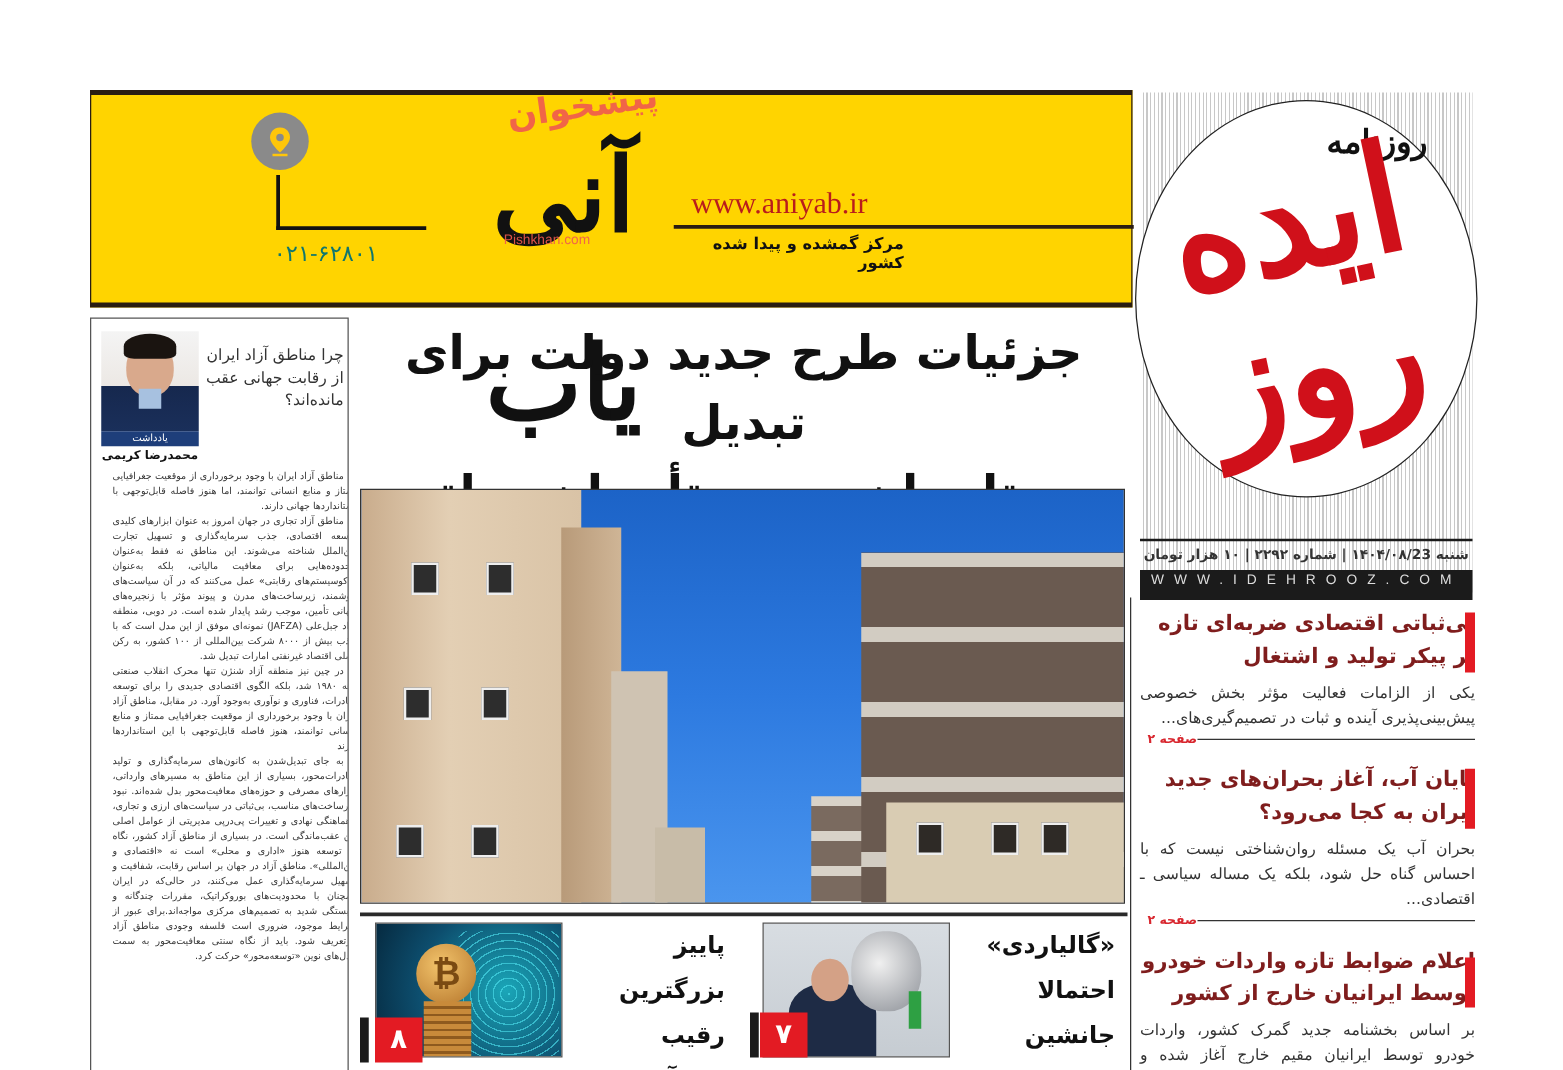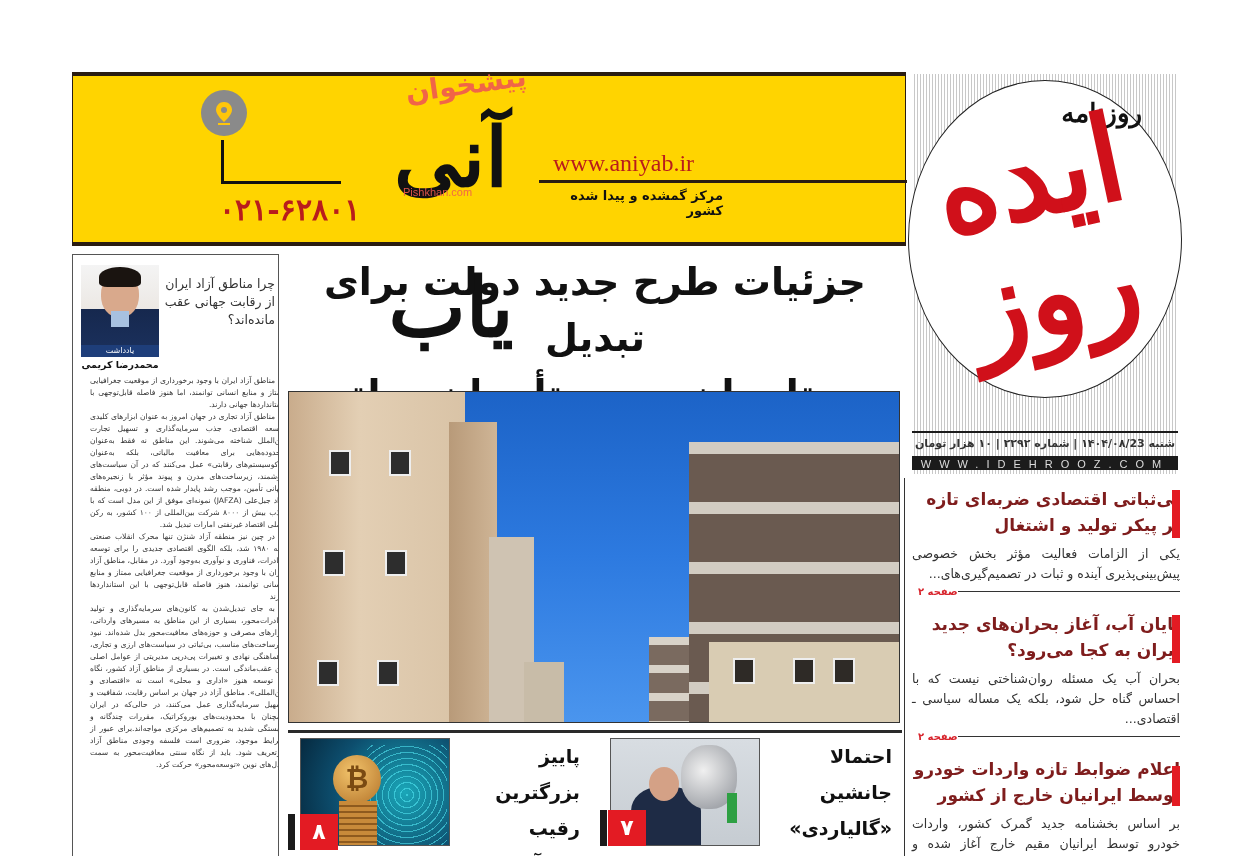--- a/index.html
+++ b/index.html
@@ -14,22 +14,22 @@
     background: #ffd400; border-top: 4px solid #2a1d12; border-bottom: 4px solid #2a1d12;
     border-left: 1px solid #2a1d12; border-right: 1px solid #2a1d12;
   }
   .ad-pin {
     position: absolute; left: 128px; top: 14px; width: 46px; height: 46px; border-radius: 50%;
     background: #8a8a8a; display: flex; align-items: center; justify-content: center;
   }
   .ad-frame-v { position: absolute; left: 148px; top: 64px; width: 3px; height: 44px; background: #111; }
   .ad-frame-h { position: absolute; left: 148px; top: 105px; width: 120px; height: 3px; background: #111; }
   .ad-phone {
-    position: absolute; left: 146px; top: 116px; font-family: "DejaVu Serif", serif; font-weight: bold;
-    font-size: 30px; color: #b91c1c; letter-spacing: 2px; direction: ltr;
+    position: absolute; left: 146px; top: 116px; font-family: "DejaVu Serif", serif; font-weight: normal;
+    font-size: 18px; color: #0f766e; letter-spacing: 2px; direction: ltr;
   }
   .ad-logo {
     position: absolute; left: 268px; top: 6px; width: 220px; height: 160px;
     font-family: "DejaVu Serif", serif; font-weight: bold; font-size: 82px; color: #111;
     direction: rtl; text-align: center; line-height: 150px;
   }
   .ad-watermark-fa {
     position: absolute; left: 332px; top: -8px; color: #f05a4f; font-size: 28px; font-weight: bold;
     direction: rtl; transform: rotate(-8deg); opacity: .9;
   }
@@ -68,21 +68,21 @@
   .masthead-tagline {
     position: absolute; left: 0; top: 330px; width: 266px; height: 26px; background: #1b1b1b;
     color: #fff; font-size: 15px; font-weight: bold; direction: rtl; text-align: center; line-height: 26px;
   }
   .masthead-sep { position: absolute; left: 0; top: 357px; width: 266px; height: 2px; background: #1b1b1b; }
   .masthead-issue {
     position: absolute; left: 0; top: 360px; width: 266px; height: 20px; direction: rtl; text-align: center;
     font-size: 11px; font-weight: bold; color: #333; line-height: 20px;
   }
   .masthead-web {
-    position: absolute; left: 0; top: 382px; width: 266px; height: 14px; background: #1b1b1b; color: #ddd;
+    position: absolute; left: 0; top: 382px; width: 266px; height: 24px; background: #1b1b1b; color: #ddd;
     font-family: "Liberation Sans", sans-serif; font-size: 11px; letter-spacing: 8px; text-align: center; line-height: 16px;
   }
 
   
   .headline {
     position: absolute; left: 288px; top: 254px; width: 614px; direction: rtl; text-align: center;
     font-family: "DejaVu Sans", sans-serif; font-weight: bold; font-size: 38px; line-height: 56px; color: #111;
   }
 
   
@@ -274,22 +274,22 @@
 <div class="teaser" style="left:600px;width:300px;">
   <div class="teaser-img" style="left:10px;background:linear-gradient(180deg,#d8dde2 0%,#c6ccd2 100%);">
     <div style="position:absolute;left:20px;top:48px;width:70px;height:60px;border-radius:40% 40% 0 0;background:#1e2b45;"></div>
     <div style="position:absolute;left:38px;top:28px;width:30px;height:34px;border-radius:50%;background:#d4a186;"></div>
     <div style="position:absolute;left:70px;top:6px;width:56px;height:64px;border-radius:45%;background:radial-gradient(circle at 40% 40%,#f0f0f0,#8b8f96);"></div>
     <div style="position:absolute;left:116px;top:54px;width:10px;height:30px;background:#2ea043;"></div>
   </div>
   <div class="teaser-tick" style="left:0px;top:72px;"></div>
   <div class="teaser-num" style="left:8px;top:72px;">۷</div>
   <div style="position:absolute;left:168px;top:0;width:124px;">
+    <div class="teaser-title">«گالیاردی»</div>
     <div class="teaser-title">احتمالا جانشین</div>
-    <div class="teaser-title">«گالیاردی»</div>
     <div class="teaser-title">قلعه‌نویی است!</div>
   </div>
 </div>
 
 <div class="teaser" style="left:288px;width:300px;">
   <div class="teaser-img" style="left:12px;background:radial-gradient(circle at 70% 50%,#1aa6b8 0%,#0d4e6e 60%,#062a40 100%);">
     <div style="position:absolute;left:66px;top:6px;width:80px;height:100px;background:repeating-radial-gradient(circle at 50% 50%,#4fe3f0 0 1px,transparent 1px 6px);opacity:.6;"></div>
     <div style="position:absolute;left:32px;top:16px;width:48px;height:48px;border-radius:50%;background:radial-gradient(circle at 40% 35%,#f2c36b,#b4742a);color:#7a4a12;font-weight:bold;font-size:28px;text-align:center;line-height:48px;font-family:'Liberation Sans',sans-serif;">₿</div>
     <div style="position:absolute;left:38px;top:62px;width:38px;height:46px;background:repeating-linear-gradient(180deg,#c88a3a 0 4px,#8e5a1e 4px 6px);"></div>
   </div>

